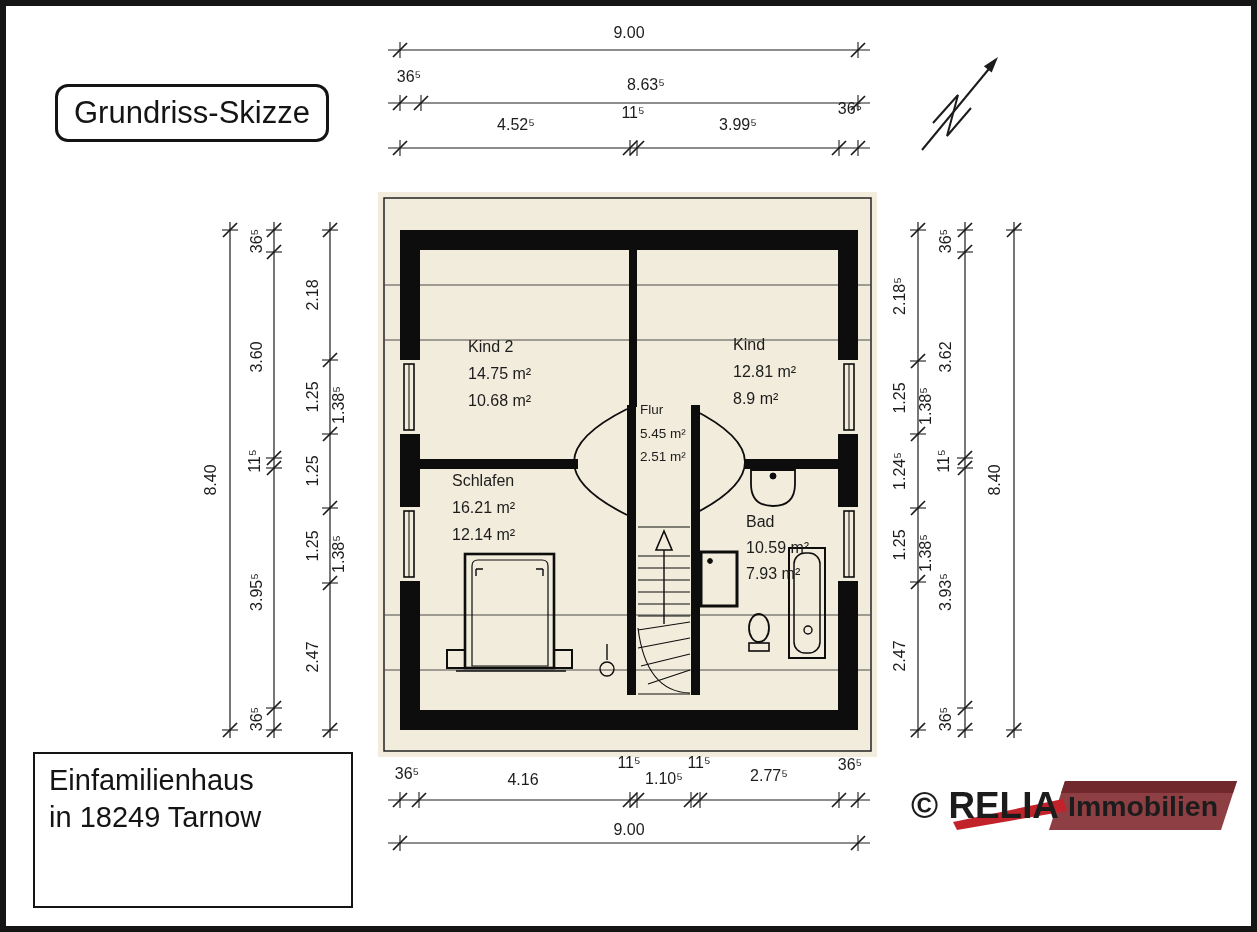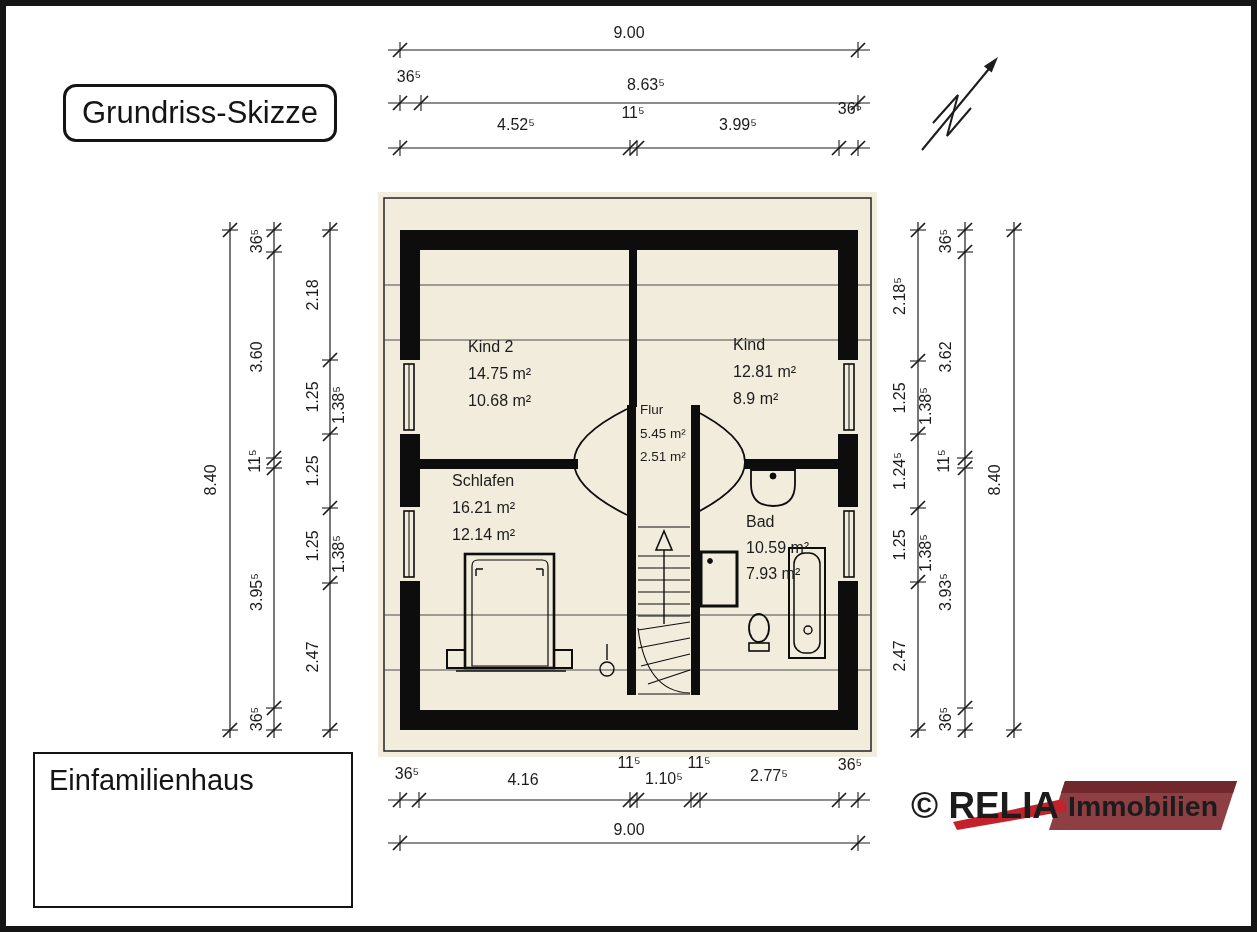--- a/index.html
+++ b/index.html
@@ -2,21 +2,21 @@
 <html><head>
 <meta charset="utf-8">
 <style>
   html,body{margin:0;padding:0;background:#e8e8e8;}
   .page{position:relative;width:1257px;height:932px;background:#ffffff;overflow:hidden;
         font-family:"Liberation Sans","DejaVu Sans",sans-serif;}
   .frame{position:absolute;inset:0;border:6px solid #151515;pointer-events:none;z-index:50;}
   .plan-svg{position:absolute;left:0;top:0;width:1257px;height:932px;}
   .title-box{position:absolute;left:55px;top:84px;width:268px;height:52px;border:3px solid #141414;
              border-radius:13px;display:flex;align-items:center;justify-content:center;
-             font-size:31px;color:#141414;background:#fff;z-index:10;margin-left:8px;}
+             font-size:31px;color:#141414;background:#fff;z-index:10;}
   .info-box{position:absolute;left:33px;top:752px;width:320px;height:156px;border:2.5px solid #141414;
             background:#fff;color:#141414;font-size:29px;line-height:1.26;padding:8px 0 0 14px;
             box-sizing:border-box;z-index:10;}
   .info-box .gap{height:24px;}
   .logo-svg{position:absolute;left:903px;top:768px;width:348px;height:72px;z-index:10;}
   svg text{fill:#1c1c1c;}
   .dim{font-size:16px;}
   .room{font-size:16px;}
   .room-s{font-size:13.5px;}
 </style>
@@ -337,20 +337,21 @@
       <polyline points="933,123 958,95 947,136 971,108"></polyline>
     </g>
   </svg>
 
   <div class="title-box">
     <span>Grundriss-Skizze</span>
   </div>
 
   <div class="info-box">
     <div>Einfamilienhaus</div>
+    <div>in 18249 Tarnow</div>
     <div class="gap"></div>
   </div>
 
   <svg class="logo-svg" viewBox="0 0 348 72">
     <polygon points="162,13 334,13 318,62 146,62" fill="#8d3f43"></polygon>
     <polygon points="162,13 334,13 330,25 158,25" fill="#71282d"></polygon>
     <polygon points="50,54 160,31 164,43 54,62" fill="#c2232a"></polygon>
     <text x="8" y="50" font-size="37" font-weight="bold" textLength="148" lengthAdjust="spacingAndGlyphs" fill="#c2232a">© RELIA</text>
     <text x="240" y="48" font-size="27" font-weight="bold" text-anchor="middle" textLength="150" lengthAdjust="spacingAndGlyphs" fill="#dcdadb">Immobilien</text>
   </svg>

